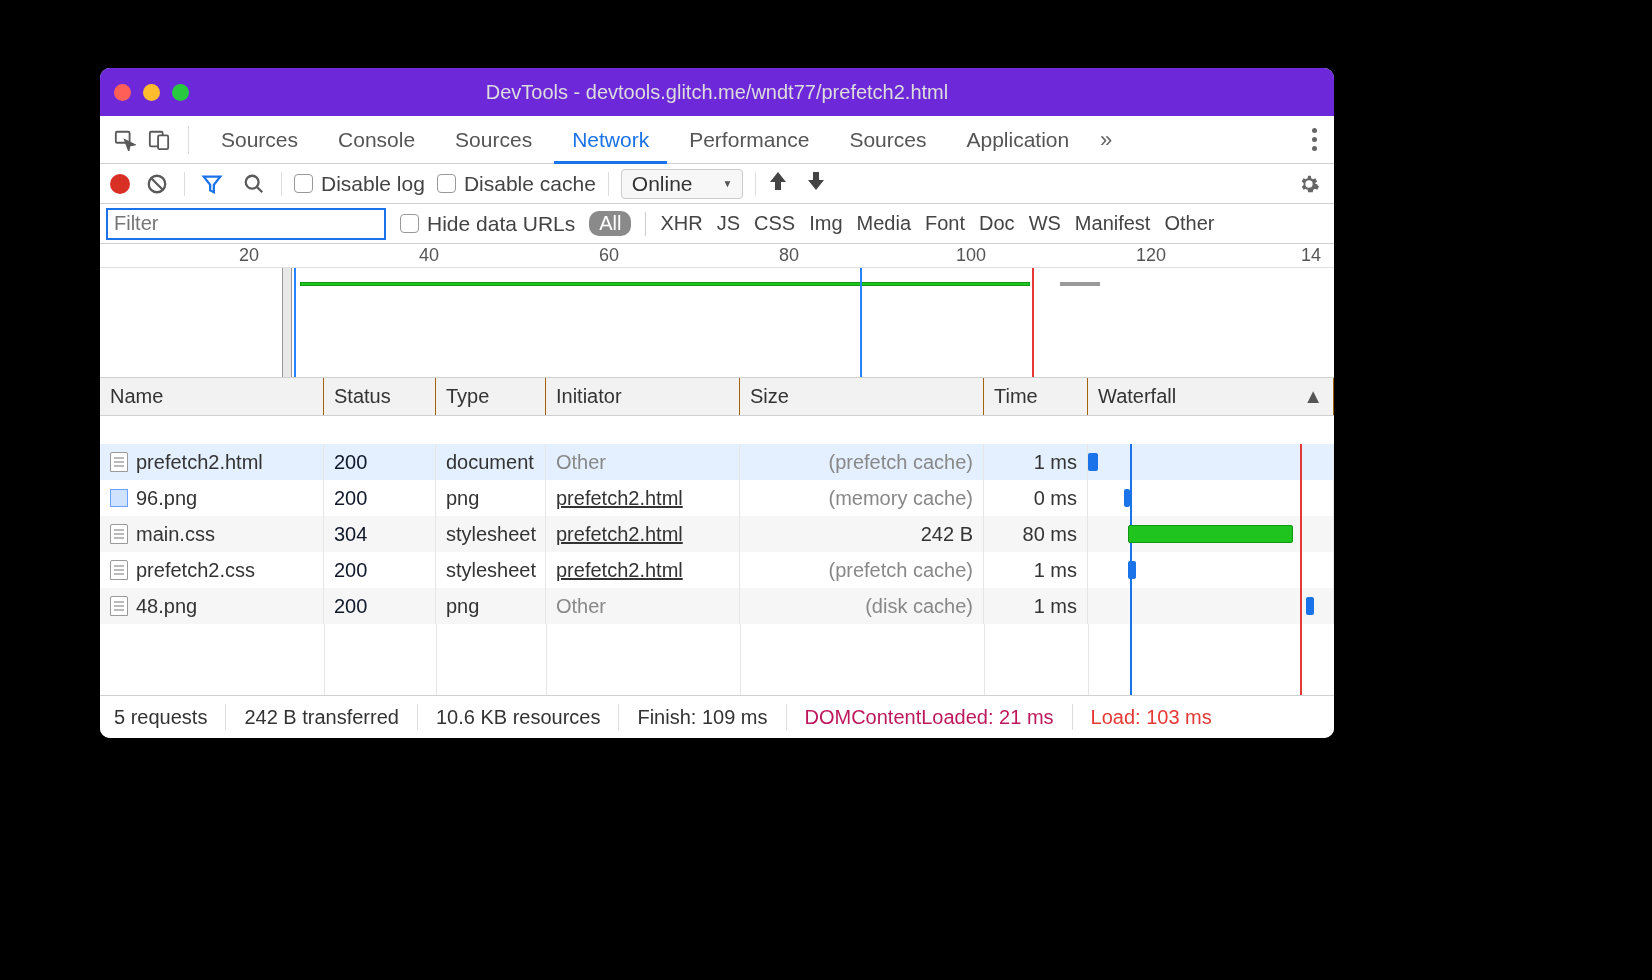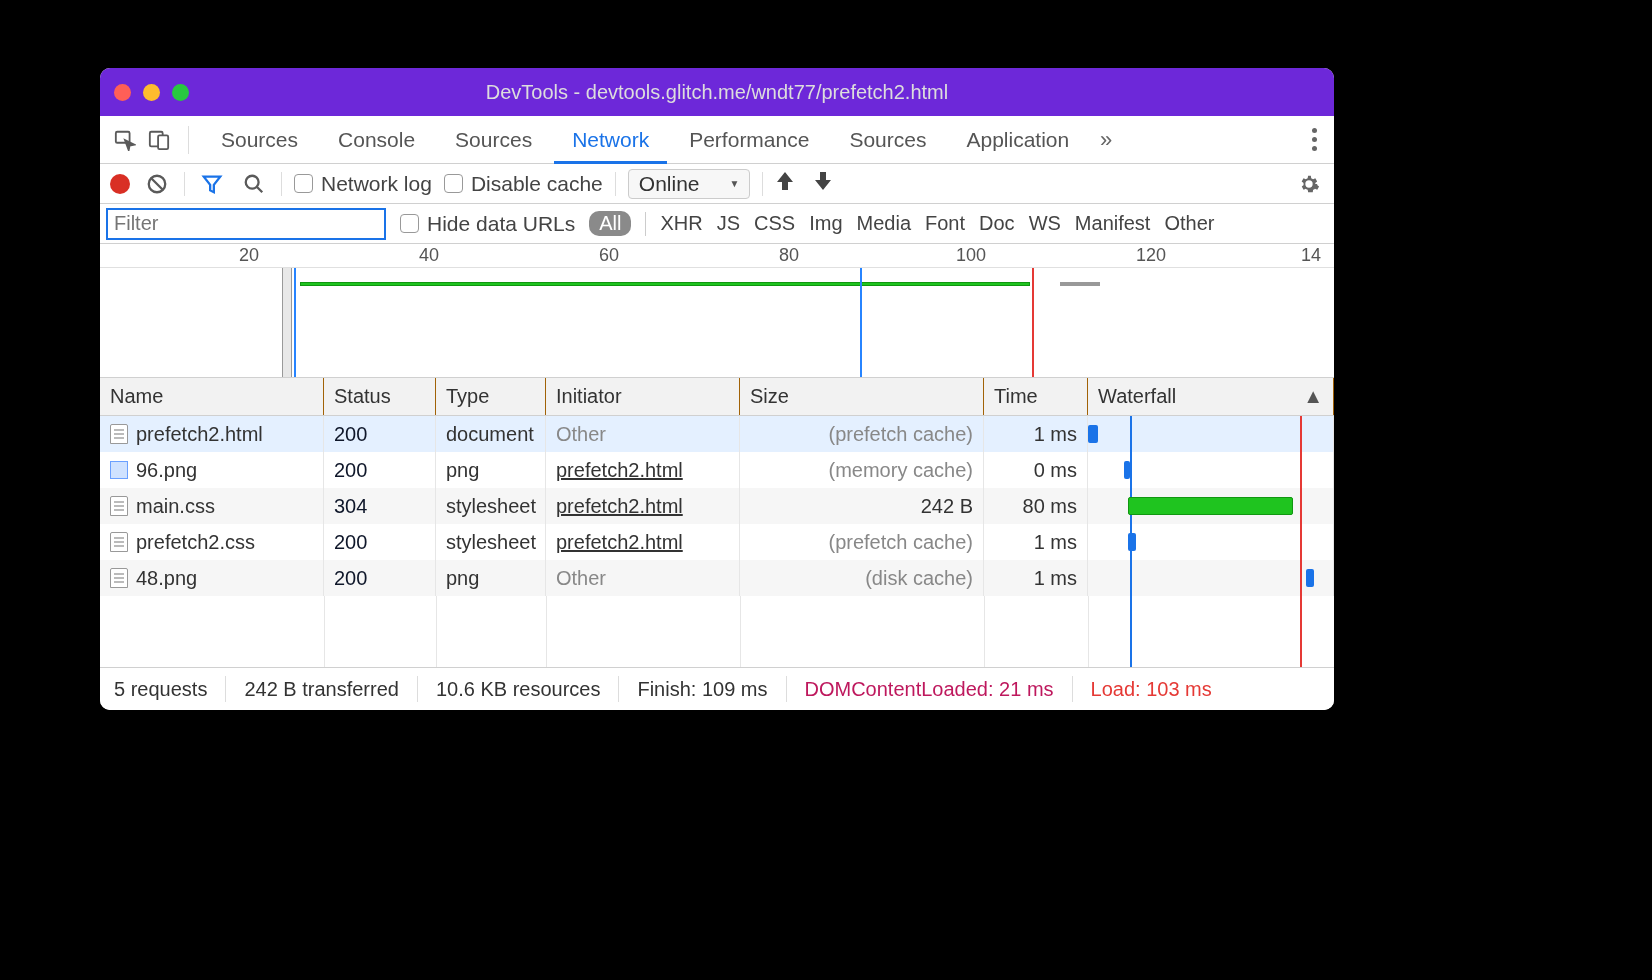--- a/index.html
+++ b/index.html
@@ -189,21 +189,21 @@
   }
   .col-name { width:224px; }
   .col-status { width:112px; }
   .col-type { width:110px; }
   .col-init { width:194px; }
   .col-size { width:244px; justify-content:flex-start; }
   .col-time { width:104px; }
   .col-wf { flex:1; }
   .col-wf .sort { margin-left:auto; color:#555; }
   
-  .rows { background:#fff; }
+  .rows { background:#fff;margin-top:28px; }
   .row {
     display:flex; height:36px; align-items:center; font-size:20px;
   }
   .row > div { padding: 0 10px; border-right:1px solid #e6e6e6; height:100%; display:flex; align-items:center; overflow:hidden; white-space:nowrap; }
   .row:nth-child(odd){ background:#f6f6f6; }
   .row.selrow { background:#e4f0ff; }
   .row .c-name { width:224px; gap:8px; }
   .row .c-status { width:112px; color:#0f172a; }
   .row .c-type { width:110px; color:#333; }
   .row .c-init { width:194px; }
@@ -305,21 +305,21 @@
     </div>
     <div class="tool-icon">
       <svg viewBox="0 0 24 24" fill="none" stroke="#5a5a5a" stroke-width="2.5">
         <circle cx="10" cy="10" r="7"></circle>
           <path d="M15 15 L21 21"></path>
       </svg>
     </div>
     <div class="sep" style="width:1px;height:24px;background:#ddd"></div>
     <label class="chk">
       <span class="chk-box"></span>
-        <span>Network log</span>
+        <span>Disable log</span>
     </label>
     <label class="chk">
       <span class="chk-box"></span>
         <span>Disable cache</span>
     </label>
     <div class="sep" style="width:1px;height:24px;background:#ddd"></div>
     <div class="select-online">
       <span>Online</span>
         <span class="tri">▼</span>
     </div>

